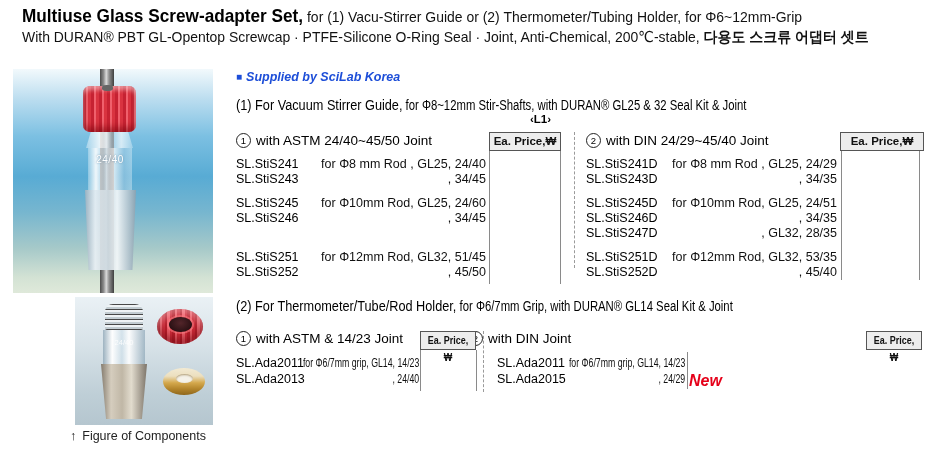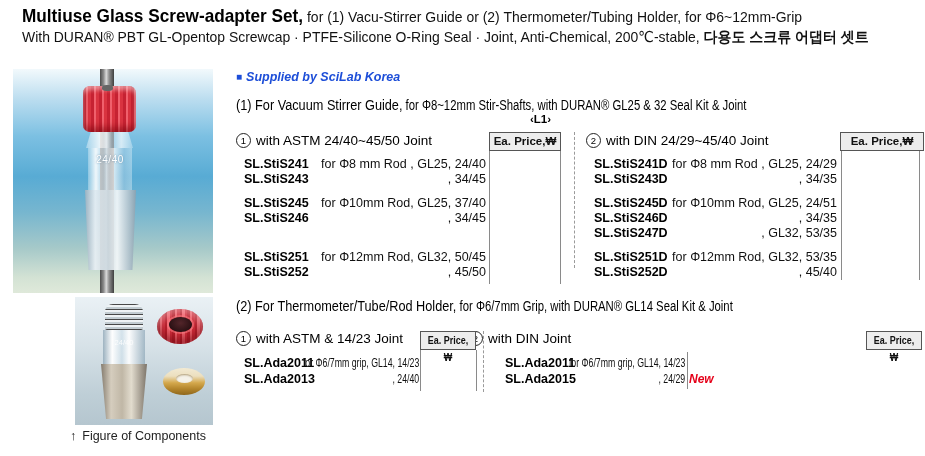--- a/index.html
+++ b/index.html
@@ -57,27 +57,27 @@
   #s1-dsep{left:574px;top:132px;height:136px}
   #s2-dsep{left:483px;top:331px;height:61px}
 
   
   .col{position:absolute}
   #s1-col-l{left:236px;top:155px;width:250px;height:132px}
   #s1-col-r{left:586px;top:155px;width:251px;height:132px}
   #s2-col-l{left:236px;top:354px;width:183px;height:36px}
   #s2-col-r{left:497px;top:354px;width:188px;height:36px}
   .row{position:absolute;left:0;width:100%;height:15px;font-size:12.5px}
-  .code{position:absolute;left:8px;top:0;font-weight:700;color:#000;white-space:nowrap}
+  .code{position:absolute;left:0;top:0;font-weight:400;color:#000;white-space:nowrap}
   .desc{position:absolute;right:0;top:0;color:#111;white-space:nowrap}
   .desc.cond{transform:scaleX(.7);transform-origin:100% 50%}
   .ra{top:2px}.rb{top:17px}.rc{top:41px}.rd{top:56px}.re{top:71px}.rf{top:95px}.rg{top:110px}
   .qa{top:2px}.qb{top:18px}
   .badge{position:absolute;left:calc(100% + 4px);top:0;color:#e50019;
-         font-style:italic;font-weight:700;font-size:12px}
+         font-style:italic;font-weight:700;font-size:16px}
 
   
   #photo-top{left:13px;top:69px;width:200px;height:224px;
     background:linear-gradient(180deg,#f2f9fc 0%,#b9dcef 14%,#7cc0e2 30%,#58abd4 48%,
                #77b6cf 64%,#a6c9c9 80%,#d3e2d4 93%,#dfe9da 100%)}
   .rod{position:absolute;left:87px;top:0;width:14px;height:224px;
        background:linear-gradient(90deg,#4c4c4c,#8b8b8b 25%,#d9d9d9 45%,#8f8f8f 65%,#3f3f3f)}
   .cap{position:absolute;left:70px;top:17px;width:53px;height:46px;border-radius:7px;
        background:repeating-linear-gradient(90deg,#c62232 0 3px,#f0606c 3px 5px,#d93340 5px 8px);
        box-shadow:inset 0 4px 4px rgba(255,255,255,.45),inset 0 -5px 6px rgba(110,0,10,.5)}
@@ -187,29 +187,29 @@
     <div class="row ra">
       <span class="code">SL.StiS241</span>
       <span class="desc">for Φ8 mm Rod , GL25, 24/40</span>
     </div>
     <div class="row rb">
       <span class="code">SL.StiS243</span>
       <span class="desc">, 34/45</span>
     </div>
     <div class="row rc">
       <span class="code">SL.StiS245</span>
-      <span class="desc">for Φ10mm Rod, GL25, 37/40</span>
+      <span class="desc">for Φ10mm Rod, GL25, 24/60</span>
     </div>
     <div class="row rd">
       <span class="code">SL.StiS246</span>
       <span class="desc">, 34/45</span>
     </div>
     <div class="row rf">
       <span class="code">SL.StiS251</span>
-      <span class="desc">for Φ12mm Rod, GL32, 50/45</span>
+      <span class="desc">for Φ12mm Rod, GL32, 51/45</span>
     </div>
     <div class="row rg">
       <span class="code">SL.StiS252</span>
       <span class="desc">, 45/50</span>
     </div>
   </div>
 
   <div id="s1-col-r" class="col">
     <div class="row ra">
       <span class="code">SL.StiS241D</span>
@@ -222,21 +222,21 @@
     <div class="row rc">
       <span class="code">SL.StiS245D</span>
       <span class="desc">for Φ10mm Rod, GL25, 24/51</span>
     </div>
     <div class="row rd">
       <span class="code">SL.StiS246D</span>
       <span class="desc">, 34/35</span>
     </div>
     <div class="row re">
       <span class="code">SL.StiS247D</span>
-      <span class="desc">, GL32, 53/35</span>
+      <span class="desc">, GL32, 28/35</span>
     </div>
     <div class="row rf">
       <span class="code">SL.StiS251D</span>
       <span class="desc">for Φ12mm Rod, GL32, 53/35</span>
     </div>
     <div class="row rg">
       <span class="code">SL.StiS252D</span>
       <span class="desc">, 45/40</span>
     </div>
   </div>

